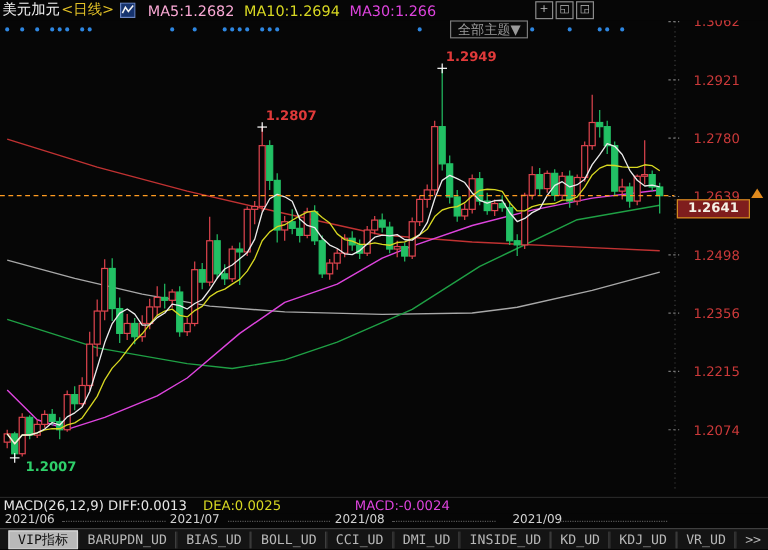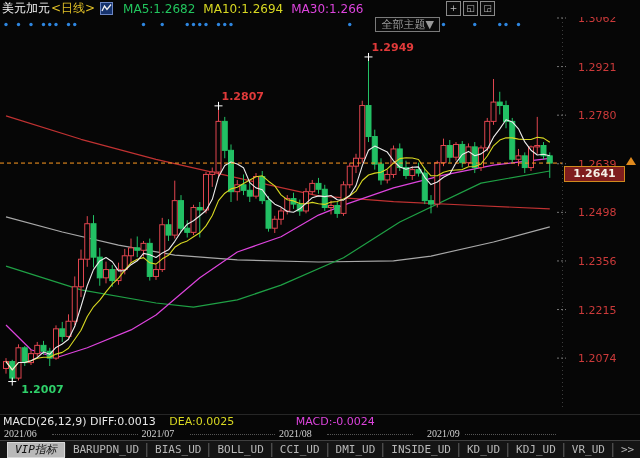--- a/index.html
+++ b/index.html
@@ -5,21 +5,21 @@
   html,body{margin:0;padding:0;background:#000;}
   .screen{position:relative;width:640px;height:458px;background:#060606;overflow:hidden;
           font-family:"DejaVu Sans","Liberation Sans",sans-serif;}
   
   .hdr{position:absolute;left:0;top:0;width:640px;height:17px;display:flex;align-items:center;
        background:#060606;font-size:12px;white-space:nowrap;z-index:30;}
   .hdr .sym{color:#f2f2f2;margin-left:2px;font-weight:normal;}
   .hdr .per{color:#e3c227;margin-left:1px;}
   .hdr .ind-ico{width:13px;height:13px;margin:0 3px 0 5px;flex:0 0 auto;}
   .hdr .malbl{color:#f0f0f0;}
-  .hdr .ma5{color:#22c55e;margin-left:7px;}
+  .hdr .ma5{color:#f9a8d4;margin-left:7px;}
   .hdr .ma10{color:#d8d822;margin-left:8px;}
   .hdr .ma30{color:#dd44dd;margin-left:8px;}
   .theme-btn{margin-left:12px;border:1px solid #7a7a7a;color:#9a9a9a;font-size:11px;
              padding:0 5px;height:13px;line-height:13px;background:#0a0a0a;cursor:pointer;margin-top:32px;}
   .win-icos{display:flex;gap:2px;margin-left:6px;}
   .win-ico{width:13px;height:13px;border:1px solid #8a8a8a;color:#bdbdbd;font-size:9px;
            line-height:12px;text-align:center;background:#0a0a0a;cursor:pointer;}
   
   svg.chart{position:absolute;left:0;top:0;z-index:5;}
   .price-box{position:absolute;left:564px;top:166px;width:59px;height:14px;z-index:20;
@@ -28,29 +28,29 @@
   .price-marker{position:absolute;left:626px;top:157px;width:0;height:0;z-index:21;
              border-left:5px solid transparent;border-right:5px solid transparent;
              border-bottom:8px solid #e08a1e;}
   
   .macd-row{position:absolute;left:0;top:414px;width:640px;height:14px;background:#060606;
             border-top:1px solid #262626;font-size:11px;line-height:14px;white-space:nowrap;z-index:30;}
   .macd-row .m1{color:#e8e8e8;margin-left:3px;text-align:right;}
   .macd-row .m2{color:#d8d822;margin-left:10px;}
   .macd-row .m3{color:#dd44dd;margin-left:10px;padding-left:48px;}
   .date-row{position:absolute;left:0;top:428px;width:640px;height:12px;background:#060606;z-index:30;}
-  .date-row span{position:absolute;top:0;font-size:10px;color:#d2d2d2;font-family:Liberation Serif, serif;}
+  .date-row span{position:absolute;top:0;font-size:10px;color:#d2d2d2;}
   .date-row .dotline{position:absolute;top:6px;border-top:1px dotted #555;height:0;}
   .toolbar{position:absolute;left:0;top:440px;width:640px;height:18px;background:#141414;
            border-top:1px solid #3f3f3f;display:flex;align-items:center;z-index:30;
            font-family:"DejaVu Sans Mono","Liberation Mono",monospace;font-size:11px;}
   .tab{height:14px;line-height:14px;padding:0 7px;color:#b8b8b8;border-right:1px solid #4a4a4a;
        border-left:1px solid #2a2a2a;cursor:pointer;white-space:nowrap;}
   .tab.sel{background:#b9b9b9;color:#101010;border:1px solid #d8d8d8;}
-  .tab:first-child{margin-left:7px;font-style:italic;}
+  .tab:first-child{margin-left:7px;}
 </style>
 </head>
 <body>
 
 <div class="screen">
 
   <div class="hdr">
     <span class="sym">美元加元</span>
     <span class="per">&lt;日线&gt;</span>
     <svg class="ind-ico" viewBox="0 0 13 13">

